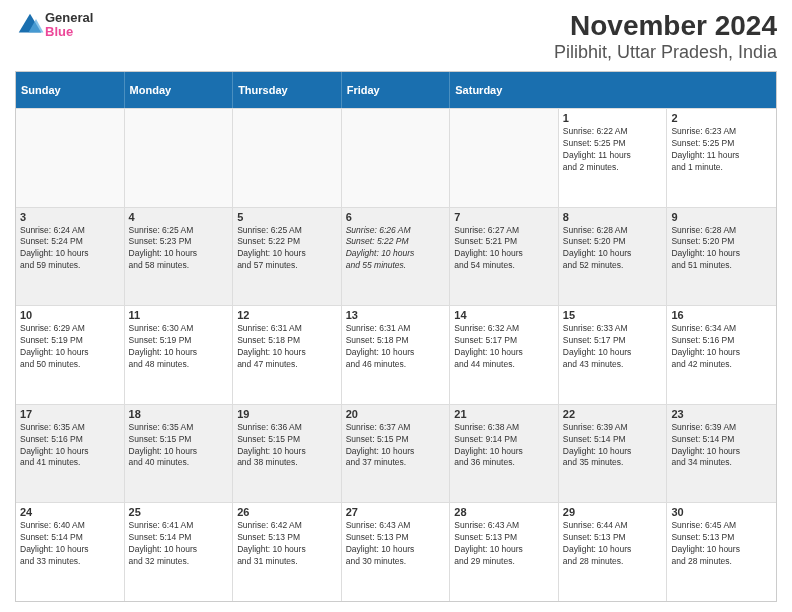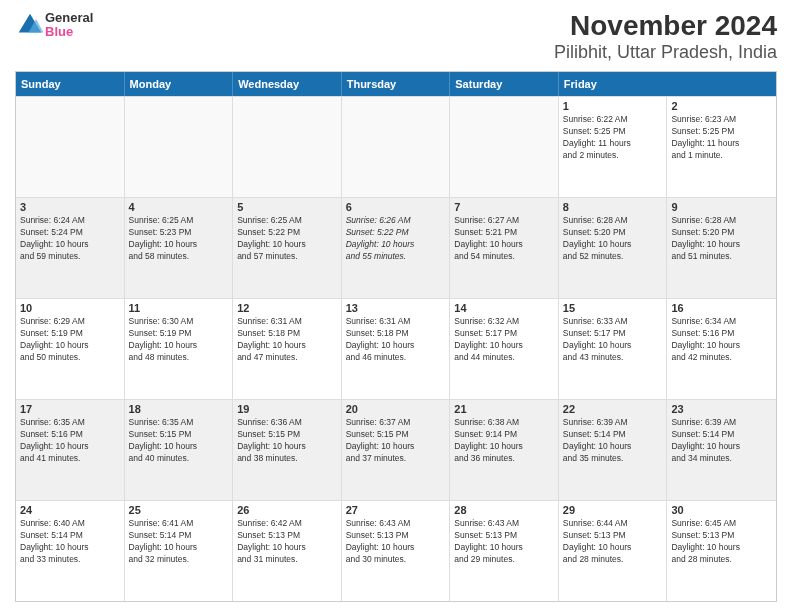--- a/index.html
+++ b/index.html
@@ -60,21 +60,21 @@
     }
     .cal-header {
       display: grid;
       grid-template-columns: repeat(7, 1fr);
       background: #1a6faf;
     }
     .cal-header-cell {
       color: white;
       font-size: 11px;
       font-weight: bold;
-      padding: 6px 5px;
+      padding: 12px 5px;
       text-align: left;
       border-right: 1px solid #4a8fc0;
     }
     .cal-header-cell:last-child { border-right: none; }
     .cal-body {
       flex: 1;
       display: flex;
       flex-direction: column;
     }
     .cal-row {
@@ -125,24 +125,23 @@
     <div class="title-block">
       <div class="month-title">November 2024</div>
       <div class="location">Pilibhit, Uttar Pradesh, India</div>
     </div>
   </div>
 
   <div class="calendar">
     <div class="cal-header">
       <div class="cal-header-cell">Sunday</div>
       <div class="cal-header-cell">Monday</div>
-      <div class="cal-header-cell">Wednesday</div>
       <div class="cal-header-cell">Thursday</div>
+      <div class="cal-header-cell">Friday</div>
       <div class="cal-header-cell">Saturday</div>
-      <div class="cal-header-cell">Friday</div>
     </div>
     <div class="cal-body" id="cal-body">
     <div class="cal-row">
           <div class="cal-cell empty"></div>
           <div class="cal-cell empty"></div>
           <div class="cal-cell empty"></div>
           <div class="cal-cell empty"></div>
           <div class="cal-cell empty"></div>
           <div class="cal-cell">
             <span class="day-num">1</span>

